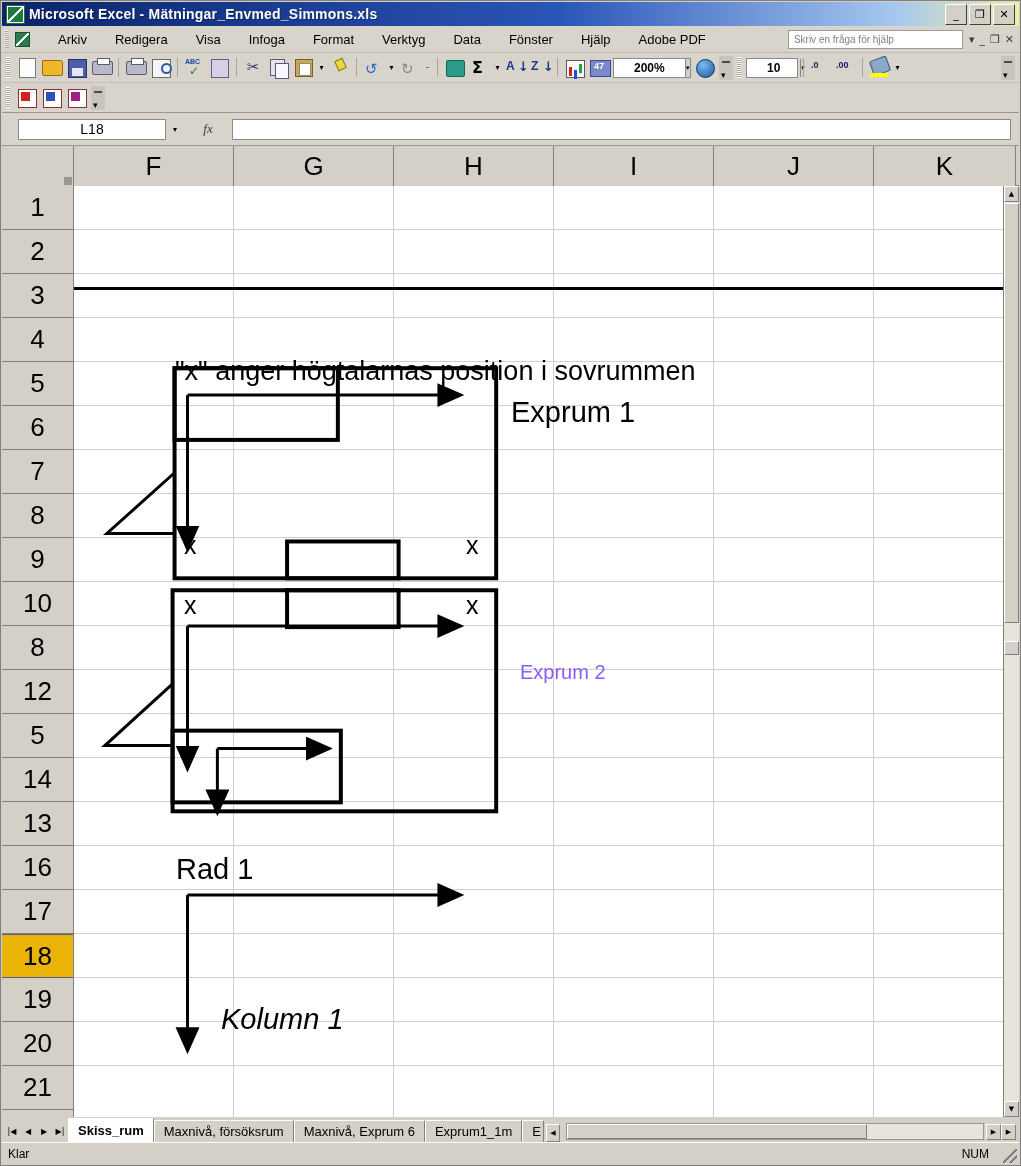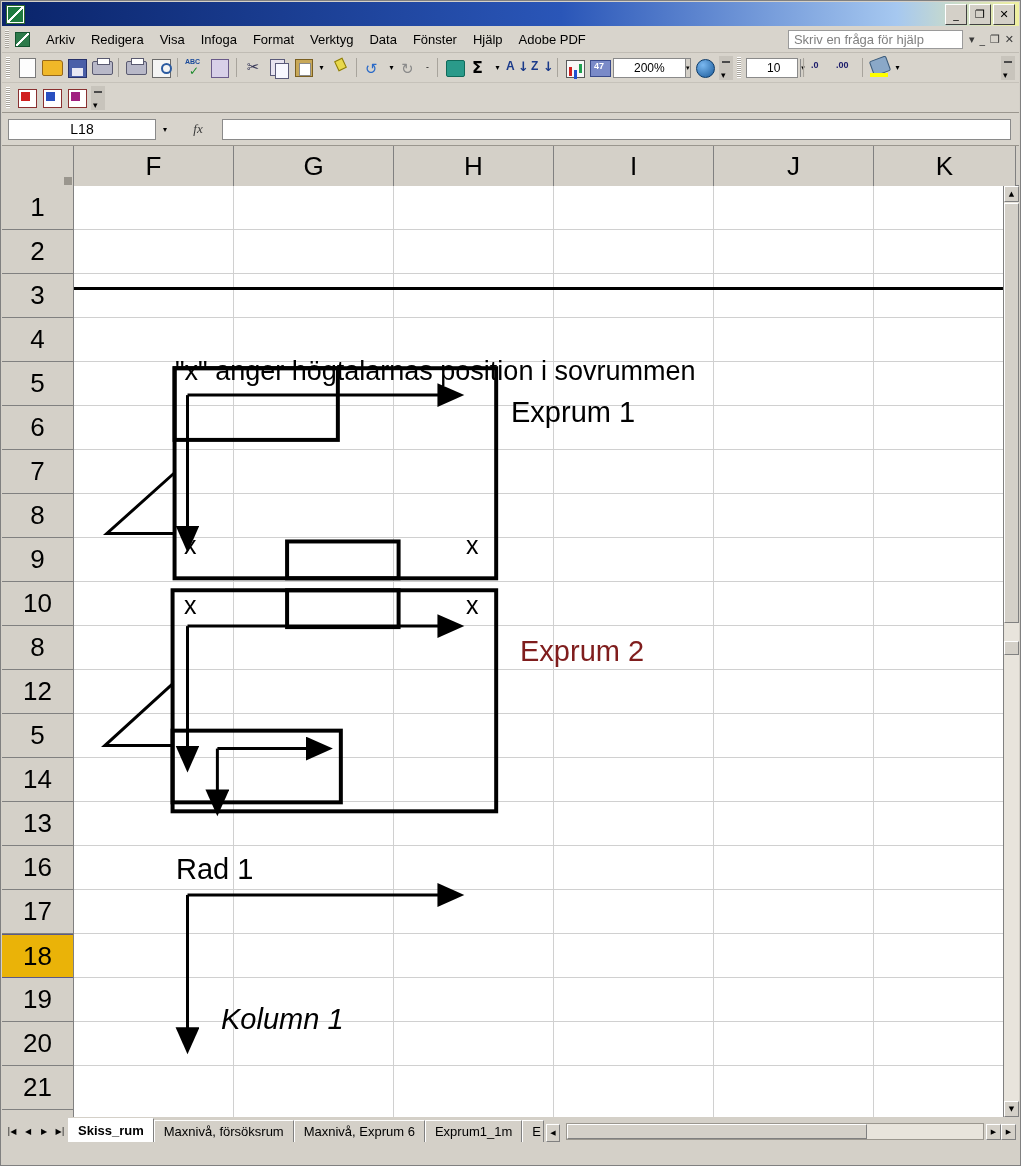--- a/index.html
+++ b/index.html
@@ -72,26 +72,26 @@
   .menu-appicon {
     width: 20px; height: 18px; margin-right: 6px; flex: 0 0 auto;
     position: relative; background: #d8d4cc;
   }
   .menu-appicon:before {
     content: ""; position: absolute; left: 3px; top: 2px; width: 13px; height: 13px;
     background: linear-gradient(135deg, #2d7a4a 0%, #2d7a4a 45%, #ffffff 46%, #ffffff 55%, #2d7a4a 56%);
     border: 1px solid #14532f;
   }
   .menu-item {
-    font-size: 13px; color: #000; padding: 4px 8px; white-space: nowrap;
+    font-size: 13px; color: #000; padding: 4px 8px; white-space: nowrap; margin-left: 12px;
   }
   .ask-box {
     margin-left: auto; width: 175px; height: 19px;
     background: #ffffff; border: 1px solid #9a9a9a;
-    font-size: 13px; color: #808080;
+    font-size: 10px; color: #808080;
     display: flex; align-items: center; padding-left: 5px;
     box-sizing: border-box;
   }
   .menu-right-btns { display: flex; align-items: center; gap: 5px; padding: 0 5px 0 6px; }
   .menu-right-btns span { font-size: 11px; color: #3a3a3a; font-family: "DejaVu Sans", sans-serif; }
 
   
   .toolbar {
     position: absolute; left: 1px; right: 1px;
     background: #d8d4cc;
@@ -114,21 +114,21 @@
   .tb-arrow {
     width: 11px; height: 23px; flex: 0 0 auto;
     display: flex; align-items: center; justify-content: center;
     font-size: 8px; color: #000; font-family: "DejaVu Sans", sans-serif;
   }
   .combo {
     height: 20px; background: #ffffff; border: 1px solid #8a8a8a;
     display: flex; align-items: center; box-sizing: border-box;
     font-size: 12px; color: #000; margin: 0 1px; flex: 0 0 auto;
   }
-  .combo .cval { padding: 0 20px; flex: 1 1 auto; text-align: right; }
+  .combo .cval { padding: 0 20px; flex: 1 1 auto; text-align: right; font-weight: bold; }
   .combo .cbtn {
     width: 15px; height: 18px; background: #d4d0c8;
     border-left: 1px solid #8a8a8a;
     display: flex; align-items: center; justify-content: center;
     font-size: 7px; font-family: "DejaVu Sans", sans-serif;
   }
   .zoom-combo { width: 78px; }
   .size-combo { width: 52px; }
   .toolbar-more {
     width: 14px; height: 24px; margin-left: 2px; flex: 0 0 auto;
@@ -187,21 +187,21 @@
   .ic-pdf2:after { background:#2a50c0; }
   .ic-pdf3:after { background:#a02080; }
 
   
   .formulabar {
     position: absolute; left: 1px; top: 112px; right: 1px; height: 33px;
     background: #d8d4cc; display: flex; align-items: center;
     box-sizing: border-box; border-bottom: 1px solid #9a968e;
   }
   .namebox {
-    width: 148px; height: 21px; margin-left: 6px;
+    width: 148px; height: 21px; margin-left: 16px;
     background: #ffffff; border: 1px solid #8a8a8a;
     display: flex; align-items: center; justify-content: center;
     font-size: 14px; color: #000; box-sizing: border-box; flex: 0 0 auto;
   }
   .namebox-arrow {
     width: 18px; height: 21px; background: #d8d4cc;
     display: flex; align-items: center; justify-content: center;
     font-size: 8px; font-family: "DejaVu Sans", sans-serif; flex: 0 0 auto;
   }
   .fx-mark {
@@ -356,20 +356,21 @@
       linear-gradient(135deg, transparent 70%, #808080 70%, #808080 80%, transparent 80%);
   }
 </style>
 </head>
 <body>
 
 <div id="app">
 
   <div class="titlebar">
     <div class="title-icon"></div>
+    <div class="title-text">Microsoft Excel - Mätningar_Envmed_Simmons.xls</div>
     <div class="title-buttons">
       <div class="tbtn">_</div>
       <div class="tbtn">❐</div>
       <div class="tbtn close">✕</div>
     </div>
   </div>
 
   <div class="menubar">
     <div class="menu-grip"></div>
     <div class="menu-appicon"></div>
@@ -623,21 +624,21 @@
         <g>
           <path d="M114 712 L368 712" stroke="#000" stroke-width="3" fill="none" marker-end="url(#ah)"></path>
           <path d="M114 712 L114 848" stroke="#000" stroke-width="3" fill="none" marker-end="url(#ah)"></path>
         </g>
       </svg>
 
       <div style="position:absolute; left:101px; top:170px; font-size:27px; color:#000;">"x" anger högtalarnas position i sovrummen</div>
 
       <div style="position:absolute; left:437px; top:210px; font-size:29px; color:#000;">Exprum 1</div>
 
-      <div style="position:absolute; left:446px; top:449px; font-size:29px; color:#7f1d1d;">Exprum 2</div>
+      <div style="position:absolute; left:446px; top:475px; font-size:20px; color:#8b5cf6;">Exprum 2</div>
 
       <div style="position:absolute; left:110px; top:345px; font-size:25px; color:#000;">x</div>
       <div style="position:absolute; left:392px; top:345px; font-size:25px; color:#000;">x</div>
 
       <div style="position:absolute; left:110px; top:405px; font-size:25px; color:#000;">x</div>
       <div style="position:absolute; left:392px; top:405px; font-size:25px; color:#000;">x</div>
 
       <div style="position:absolute; left:102px; top:667px; font-size:29px; color:#000;">Rad 1</div>
 
       <div style="position:absolute; left:147px; top:817px; font-size:29px; color:#000;font-style:italic;">Kolumn 1</div>
@@ -666,14 +667,19 @@
       <div class="tab clip">E</div>
       <div class="tab-scroll-right">◀</div>
     </div>
     <div class="hscroll-track">
       <div class="hs-thumb"></div>
     </div>
     <div class="hs-btn">▶</div>
     <div class="hs-btn" style="margin-right:3px;">▶</div>
   </div>
 
+  <div class="statusbar">
+    <div class="status-left">Klar</div>
+    <div class="status-num">NUM</div>
+    <div class="status-grip"></div>
+  </div>
 
 </div>
 
 </body></html>

